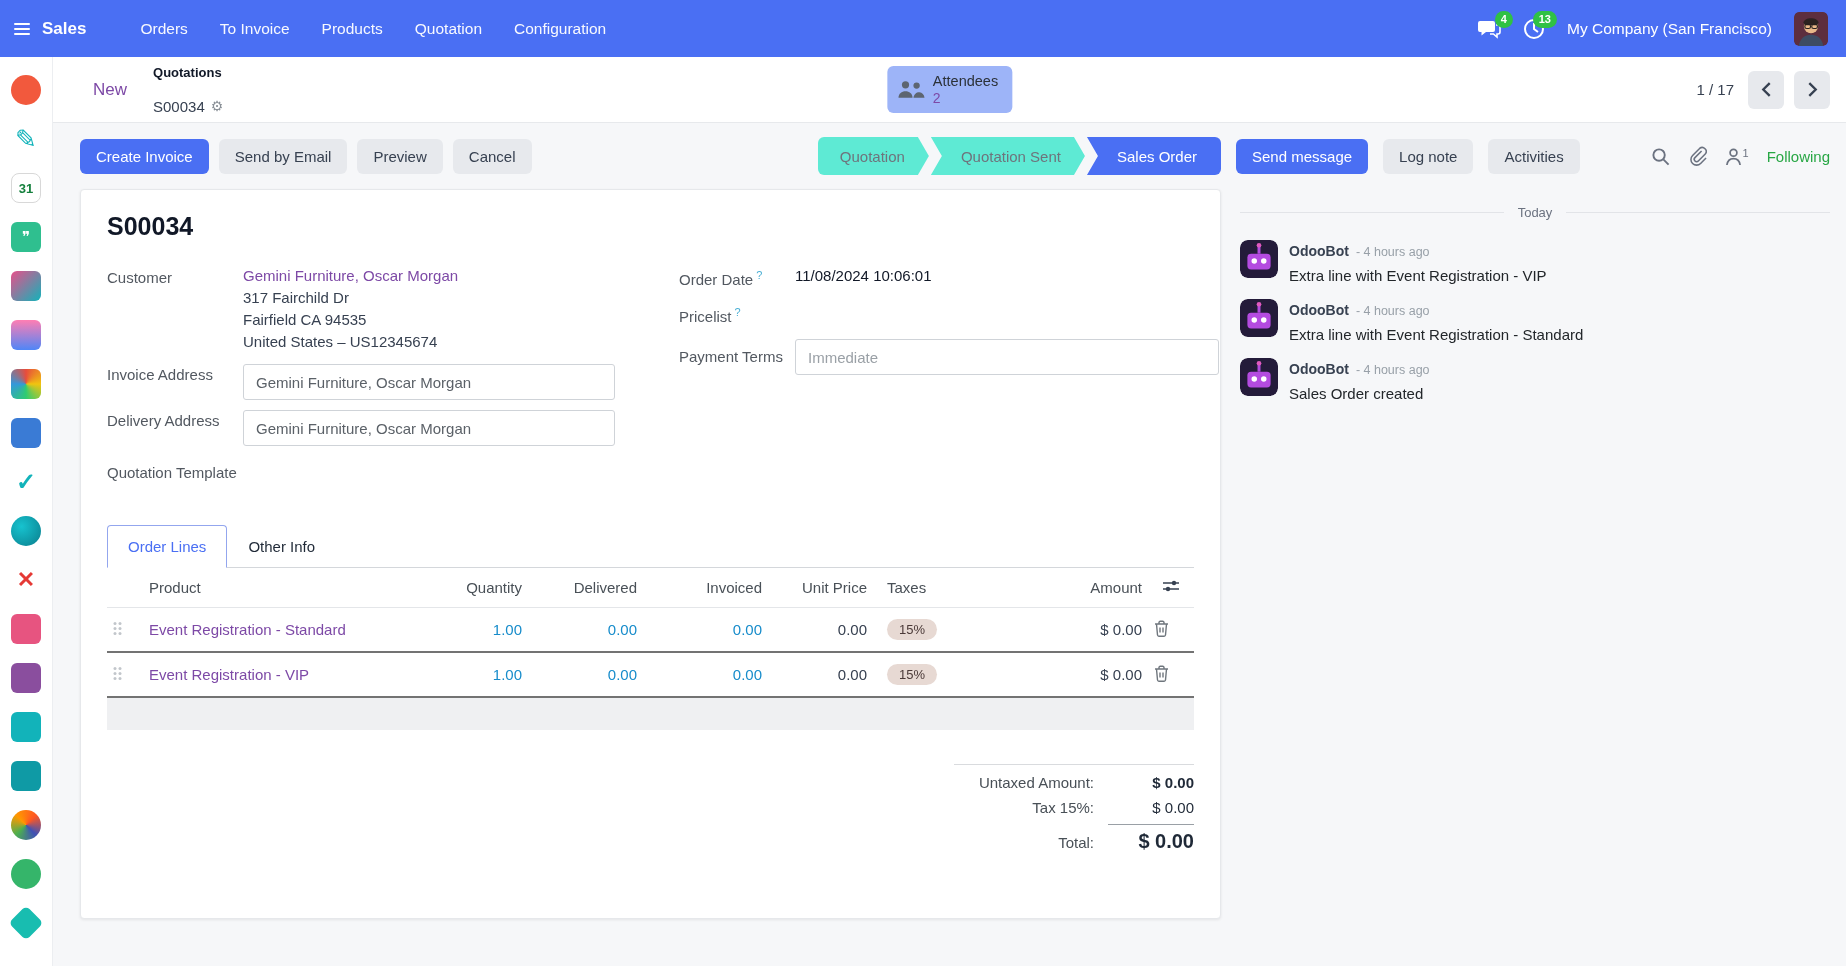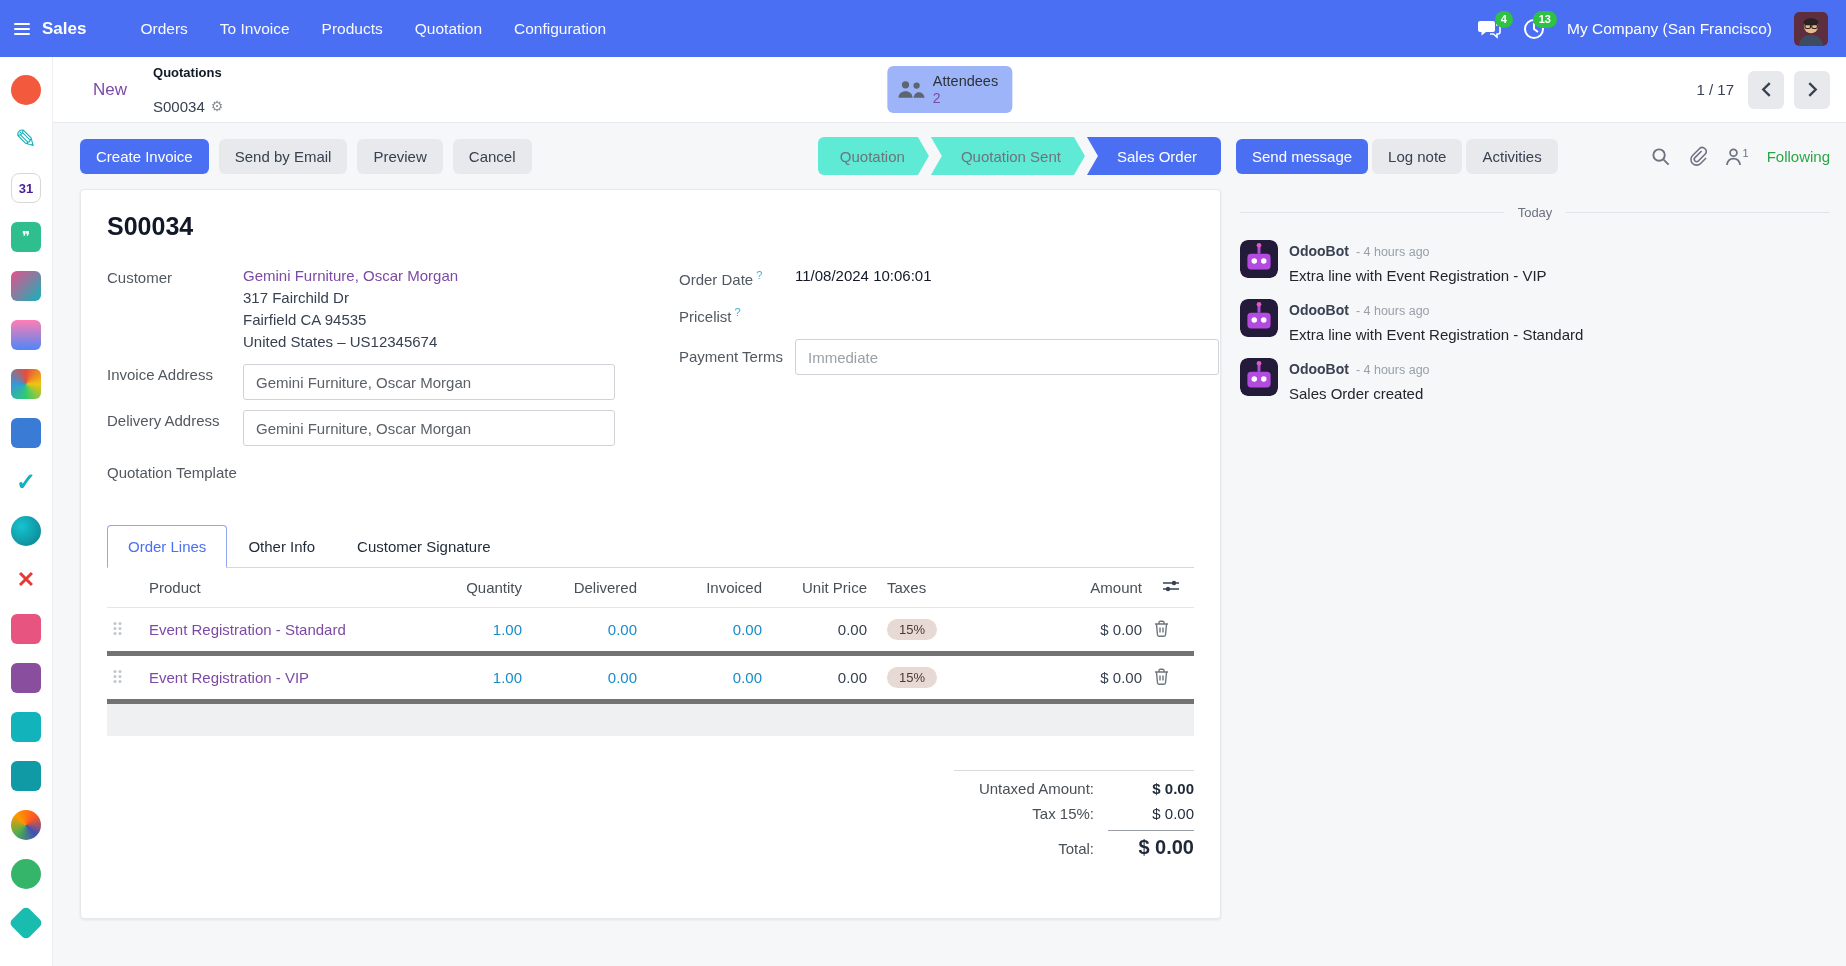--- a/index.html
+++ b/index.html
@@ -43,21 +43,21 @@
   
   .action-row { display:flex; align-items:center; padding-top:14px; }
   .action-left { width:1168px; flex:none; display:flex; align-items:center; gap:10px; padding-left:27px; }
   .btn { font-family:inherit; font-size:15px; border:none; border-radius:6px; padding:9px 16px; cursor:pointer; color:#374151; background:#e7e9ed; }
   .btn.primary { background:#4a6ff3; color:#fff; }
   .statusbar { margin-left:auto; display:flex; }
   .step { height:38px; display:flex; align-items:center; padding:0 24px 0 30px; font-size:15px; color:#6e747c; background:#5eead4; margin-left:2px; cursor:pointer;
           clip-path:polygon(0 0, calc(100% - 11px) 0, 100% 50%, calc(100% - 11px) 100%, 0 100%, 11px 50%); }
   .step.first { clip-path:polygon(0 0, calc(100% - 11px) 0, 100% 50%, calc(100% - 11px) 100%, 0 100%); border-radius:6px 0 0 6px; padding-left:22px; }
   .step.active { background:#4a6ff3; color:#fff; clip-path:polygon(0 0, 100% 0, 100% 100%, 0 100%, 11px 50%); border-radius:0 6px 6px 0; }
-  .chatter-actions { flex:1; display:flex; align-items:center; gap:4px; margin-left:15px; padding-right:16px; }
+  .chatter-actions { flex:1; display:flex; align-items:center; gap:15px; margin-left:15px; padding-right:16px; }
   .chatter-tools { margin-left:auto; display:flex; align-items:center; gap:18px; }
   .tool { cursor:pointer; display:flex; align-items:flex-start; color:#6b7280; }
   .follower-sup { font-size:11px; color:#6b7280; margin-left:1px; }
   .following { color:#28a745; font-size:15px; cursor:pointer; }
 
   
   .body-area { display:flex; align-items:flex-start; margin-top:14px; }
   .card { width:1141px; flex:none; margin-left:27px; background:#fff; border:1px solid #e6e8eb; border-radius:4px; box-shadow:0 1px 3px rgba(0,0,0,.08); padding:22px 26px 40px; min-height:730px; }
   .doc-title { font-size:25px; font-weight:700; color:#111827; margin-bottom:26px; }
   .form-grid { display:grid; grid-template-columns:1fr 1fr; column-gap:64px; }
@@ -73,21 +73,21 @@
   .help { color:#4bafd4; font-size:11px; vertical-align:super; margin-left:3px; cursor:pointer; }
 
   
   .tabs { display:flex; margin-top:34px; border-bottom:1px solid #d4d7db; }
   .tab { padding:12px 20px; font-size:15px; color:#1f2937; cursor:pointer; border:1px solid transparent; margin-bottom:-1px; }
   .tab.active { color:#4a6ff3; background:#fff; border:1px solid #93a6ee; border-bottom:1px solid #fff; border-radius:4px 4px 0 0; }
 
   
   table.olines { width:100%; border-collapse:collapse; table-layout:fixed; }
   .olines th { font-weight:400; font-size:15px; color:#495057; padding:11px 6px; border-bottom:1px solid #e4e6e9; }
-  .olines td { font-size:15px; padding:11px 6px; border-bottom:5px solid #737373;margin-left:42px; }
+  .olines td { font-size:15px; padding:11px 6px; border-bottom:2px solid #737373;margin-left:42px; }
   .col-num { text-align:right; }
   .cell-blue { color:#178ccb; cursor:pointer; }
   .cell-dark { color:#374151; }
   .tax-pill { display:inline-block; background:#e7d9d3; color:#4b3a38; font-size:13px; border-radius:11px; padding:3px 12px; cursor:pointer; }
   .drag { cursor:grab; display:inline-flex; }
   .trash { cursor:pointer; display:inline-flex; }
   .add-row { display:flex; gap:26px; padding:15px 6px; font-size:15px; border-bottom:1px solid #ededf0; }
   .add-row span { color:#374151; cursor:pointer; }
   .add-row .cat { color:#7d49a6; margin-left:16px; }
   .gray-strip { height:32px; background:#eff0f2; margin-top:0; }
@@ -158,21 +158,21 @@
         <rect x="18.8" y="13" width="6" height="4.5" rx="2" fill="none" stroke="#26201e" stroke-width="1.2"></rect>
       </svg>
     </span>
   </div>
 </header>
 
 <div class="main-row">
   <aside class="sidebar" id="sidebar">
       <span class="app-icon" style="background: rgb(242, 89, 61); color: rgb(255, 255, 255); border-radius: 50%; font-size: 16px;"></span>
       <span class="app-icon" style="background: transparent; color: rgb(18, 179, 186); border-radius: 6px; font-size: 26px;">✎</span>
-      <span class="app-icon" style="background: rgb(255, 255, 255); color: #4c1d95; border-radius: 8px; font-size: 13px; font-weight: 700; border: 1px solid rgb(216, 216, 216);">31</span>
+      <span class="app-icon" style="background: rgb(255, 255, 255); color: #15803d; border-radius: 8px; font-size: 13px; font-weight: 700; border: 1px solid rgb(216, 216, 216);">31</span>
       <span class="app-icon" style="background: rgb(47, 191, 143); color: rgb(255, 255, 255); border-radius: 6px; font-size: 15px;">❞</span>
       <span class="app-icon" style="background: linear-gradient(135deg, rgb(232, 79, 138), rgb(18, 179, 186)); color: rgb(255, 255, 255); border-radius: 6px; font-size: 16px;"></span>
       <span class="app-icon" style="background: linear-gradient(rgb(255, 126, 179), rgb(79, 134, 247)); color: rgb(255, 255, 255); border-radius: 6px; font-size: 16px;"></span>
       <span class="app-icon" style="background: conic-gradient(rgb(231, 76, 60), rgb(241, 196, 15), rgb(46, 204, 113), rgb(52, 152, 219), rgb(231, 76, 60)); color: rgb(255, 255, 255); border-radius: 6px; font-size: 16px;"></span>
       <span class="app-icon" style="background: rgb(58, 123, 213); color: rgb(255, 255, 255); border-radius: 6px; font-size: 16px;"></span>
       <span class="app-icon" style="background: transparent; color: rgb(18, 179, 186); border-radius: 6px; font-size: 24px; font-weight: 700;">✓</span>
       <span class="app-icon" style="background: radial-gradient(circle at 35% 35%, rgb(23, 195, 207), rgb(10, 125, 140)); color: rgb(255, 255, 255); border-radius: 50%; font-size: 16px;"></span>
       <span class="app-icon" style="background: transparent; color: rgb(229, 57, 53); border-radius: 6px; font-size: 22px; font-weight: 700;">✕</span>
       <span class="app-icon" style="background: rgb(231, 84, 128); color: rgb(255, 255, 255); border-radius: 6px; font-size: 16px;"></span>
       <span class="app-icon" style="background: rgb(138, 78, 158); color: rgb(255, 255, 255); border-radius: 6px; font-size: 16px;"></span>
@@ -301,21 +301,20 @@
             <div class="frow">
               <span class="flabel flabel-r" style="padding-top:9px;">Payment Terms</span>
               <input class="o-input wide" placeholder="Immediate" style="">
             </div>
           </div>
         </div>
 
         <div class="tabs">
           <span class="tab active">Order Lines</span>
           <span class="tab">Other Info</span>
-          <span class="tab">Customer Signature</span>
         </div>
 
         <table class="olines">
           <colgroup>
             <col style="width:36px">
               <col>
               <col style="width:105px">
               <col style="width:115px">
               <col style="width:125px">
               <col style="width:105px">

